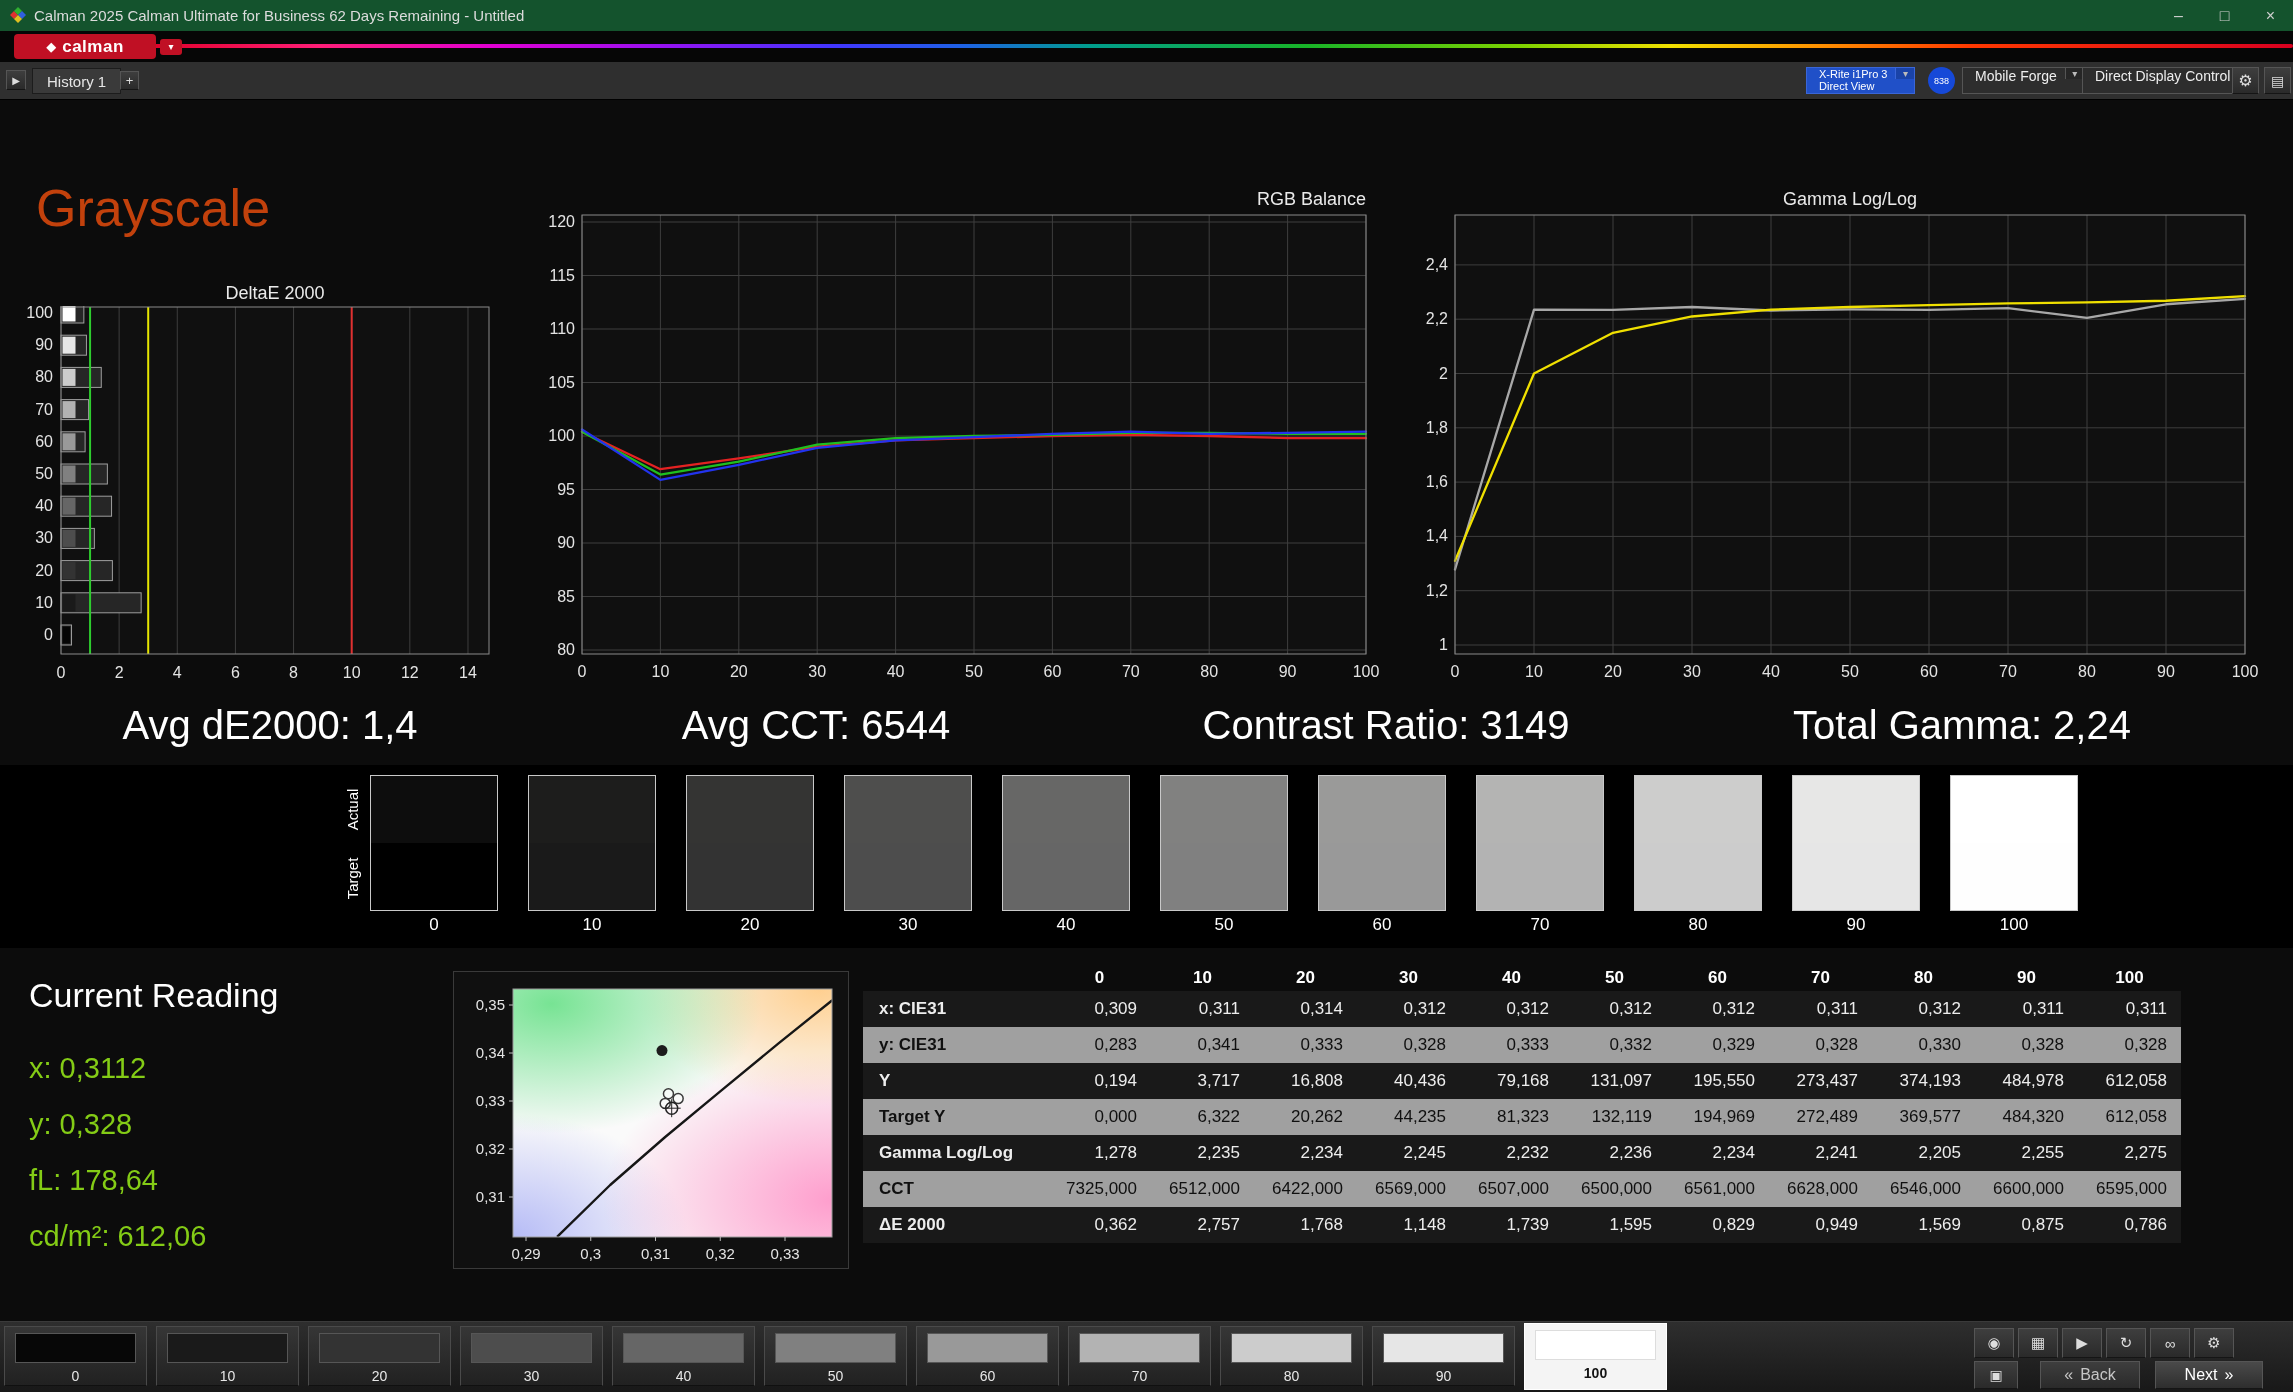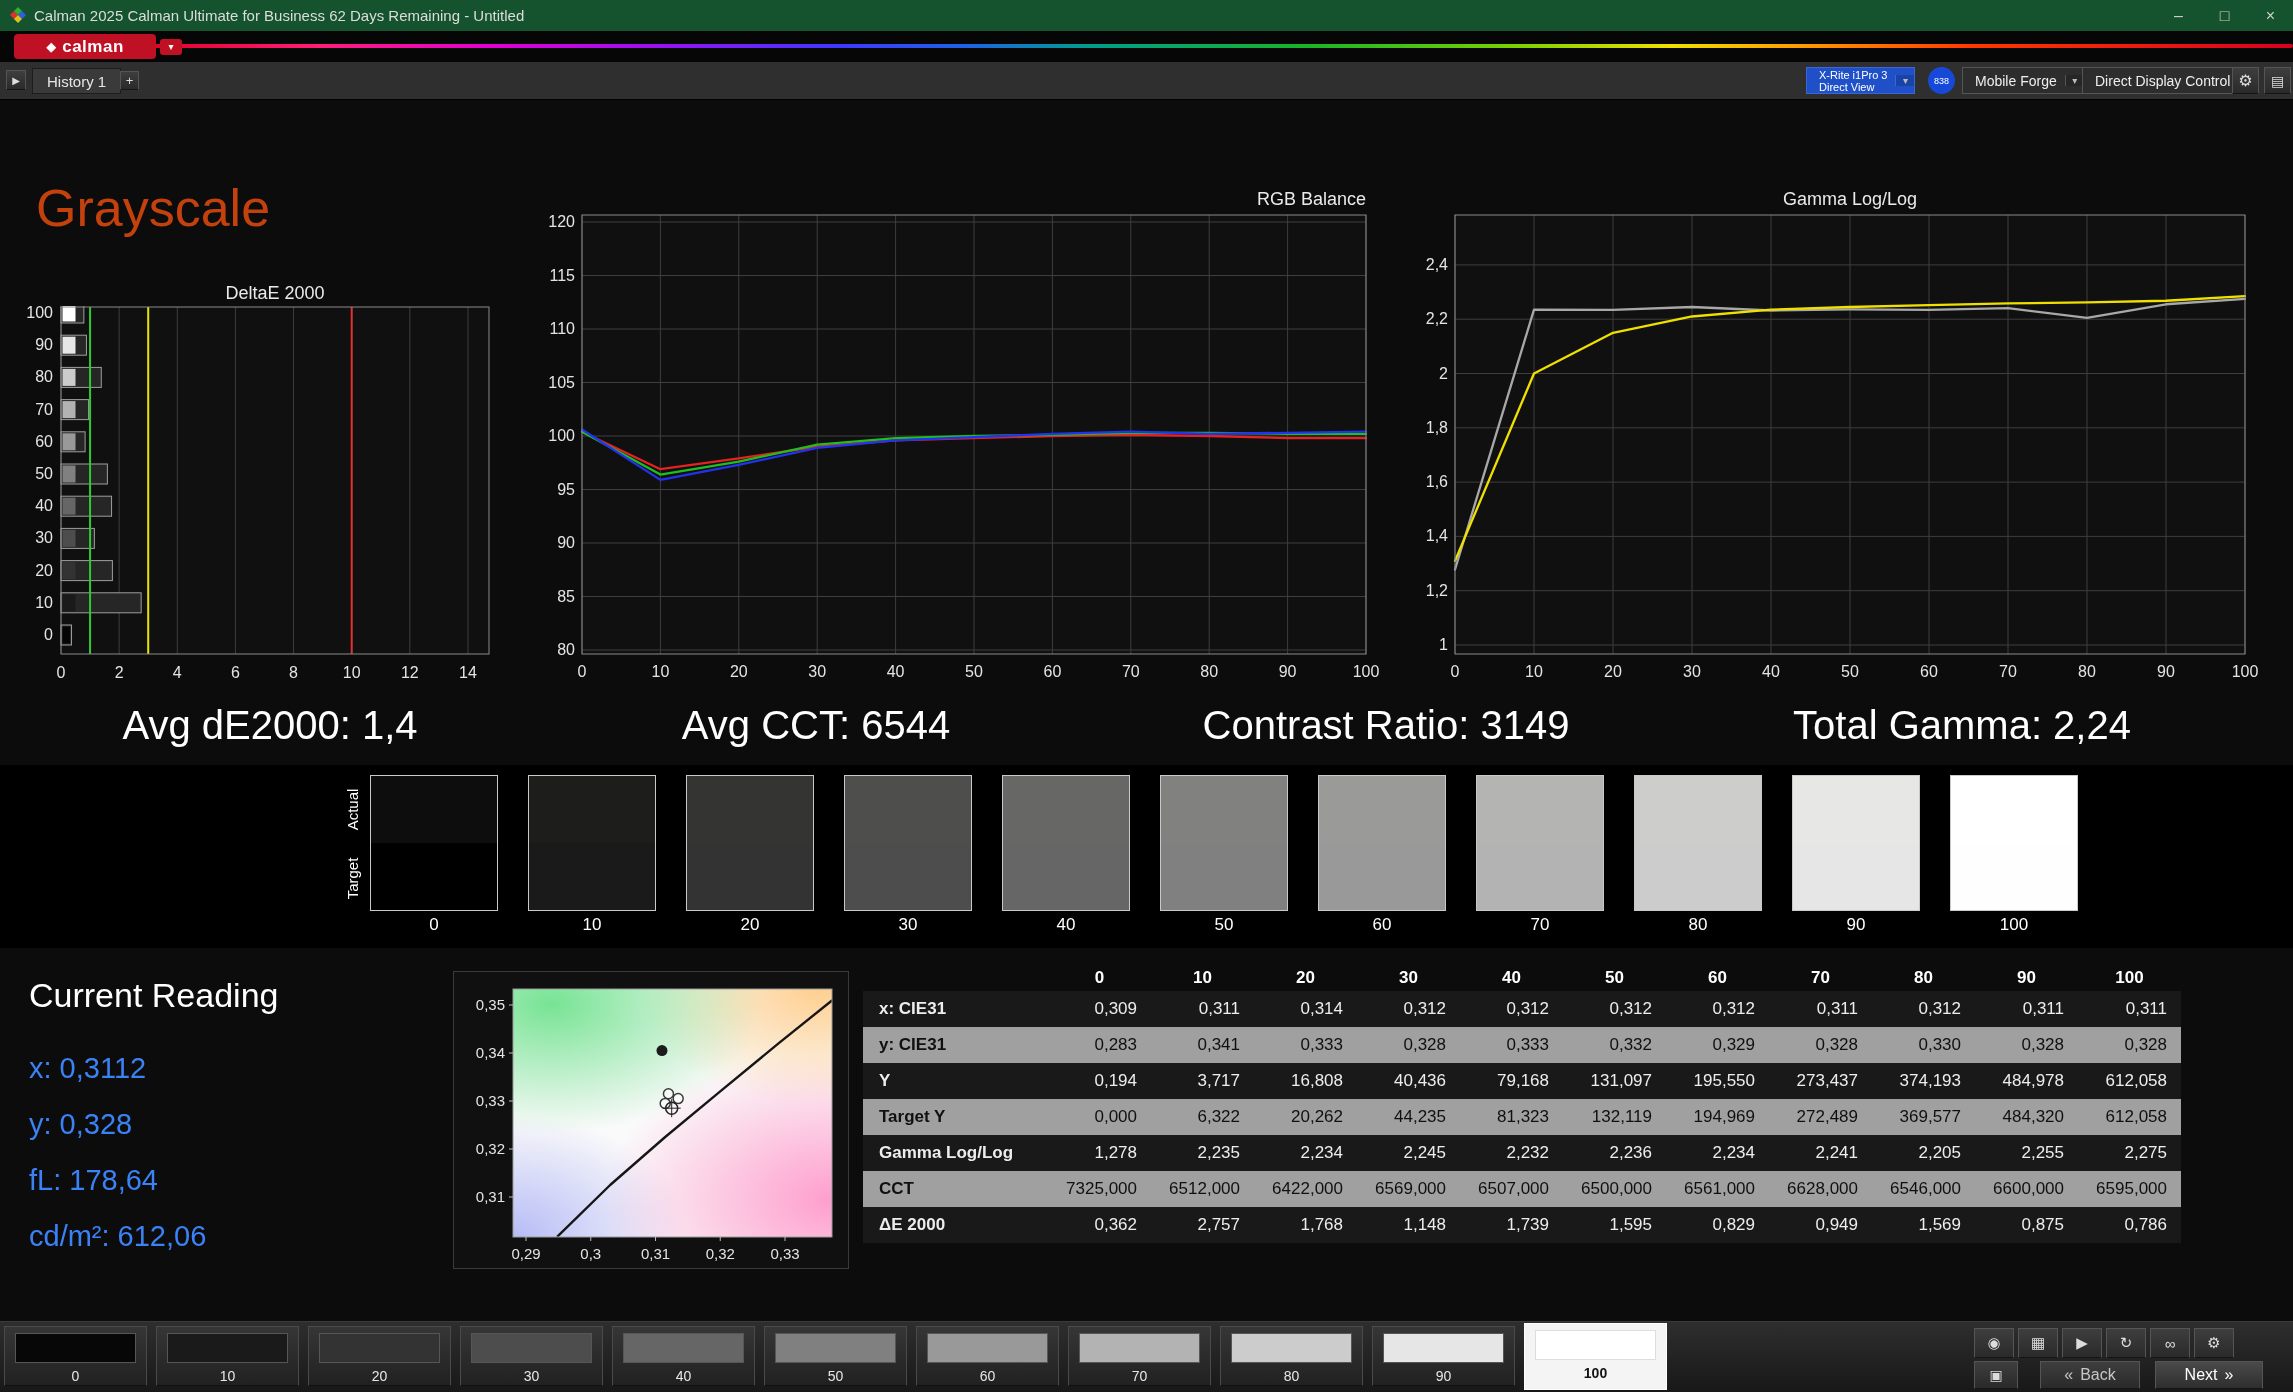--- a/index.html
+++ b/index.html
@@ -26,21 +26,21 @@
     text-align:center;line-height:15px;font-size:10px;color:#fff;z-index:2;}
 
   
   #toolbar{position:absolute;left:0;top:62px;width:2293px;height:37px;background:#2f2f2f;border-bottom:1px solid #000;}
   .tbtn{background:linear-gradient(#3e3e3e,#2a2a2a);border:1px solid #555;border-bottom-color:#151515;
         box-sizing:border-box;display:flex;align-items:center;justify-content:center;color:#ddd;}
   #tb-expand{position:absolute;left:6px;top:8px;width:20px;height:20px;font-size:10px;}
   #tb-tab{position:absolute;left:32px;top:6px;height:26px;padding:0 14px;background:#3a3a3a;border:1px solid #1c1c1c;
           box-sizing:border-box;display:flex;align-items:center;font-size:15px;color:#e6e6e6;}
   #tb-add{position:absolute;left:120px;top:9px;width:19px;height:19px;font-size:13px;}
-  .drop{position:absolute;top:5px;height:27px;box-sizing:border-box;display:flex;align-items:center;
+  .drop{position:absolute;top:5px;height:27px;box-sizing:border-box;display:flex;align-items:flex-start;
         background:#2d2d2d;border:1px solid #555;}
   .drop .accent{width:4px;}
   .drop .dlab{display:flex;align-items:center;padding:0 8px;font-size:14px;color:#eee;white-space:nowrap;}
   .drop .chev{width:18px;display:flex;align-items:center;justify-content:center;font-size:10px;color:#bbb;
         border-left:1px solid #555;background:#262626;}
   #dd-meter{left:1806px;background:#2050c8;border-color:#3a66d8;}
   #dd-meter .two{display:flex;flex-direction:column;justify-content:center;padding:0 8px;font-size:11px;line-height:12px;color:#fff;white-space:nowrap;}
   #dd-meter .chev{background:#1a43a8;border-left-color:#3a66d8;}
   #meter-badge{position:absolute;left:1928px;top:5px;width:27px;height:27px;border-radius:50%;background:#1649d8;
         color:#fff;font-size:9px;display:flex;align-items:center;justify-content:center;}
@@ -68,21 +68,21 @@
   .vlabel{position:absolute;left:330px;width:44px;text-align:center;font-size:15px;color:#fff;
           transform:rotate(-90deg);transform-origin:center;}
   #vlab-actual{top:36px;} #vlab-target{top:105px;}
   .tile{position:absolute;top:10px;width:128px;height:136px;border:1px solid #c9c9c9;box-sizing:border-box;}
   .tile .half{height:50%;}
   .tile-label{position:absolute;top:150px;width:128px;text-align:center;font-size:17px;color:#fff;}
 
   
   #cr-title{position:absolute;left:29px;top:976px;font-size:34px;font-weight:300;color:#fff;}
   #reading-lines{position:absolute;left:29px;top:1040px;}
-  .rline{height:56px;line-height:56px;font-size:29px;font-weight:300;color:#3b82f6;white-space:nowrap;}
+  .rline{height:56px;line-height:56px;font-size:29px;font-weight:300;color:#84cc16;white-space:nowrap;}
 
   
   #cie-panel{position:absolute;left:453px;top:971px;width:396px;height:298px;background:#101010;border:1px solid #3a3a3a;box-sizing:border-box;}
   #cie-grad{position:absolute;left:59px;top:17px;width:319px;height:248px;
     background:
       radial-gradient(120% 95% at 12% 6%, rgba(112,226,142,.95), rgba(112,226,142,0) 55%),
       radial-gradient(110% 90% at 96% 0%, rgba(255,205,138,.95), rgba(255,205,138,0) 52%),
       radial-gradient(120% 100% at 100% 85%, rgba(255,148,200,.9), rgba(255,148,200,0) 60%),
       radial-gradient(100% 90% at 0% 100%, rgba(165,172,245,.8), rgba(165,172,245,0) 55%),
       #fafafa;}

